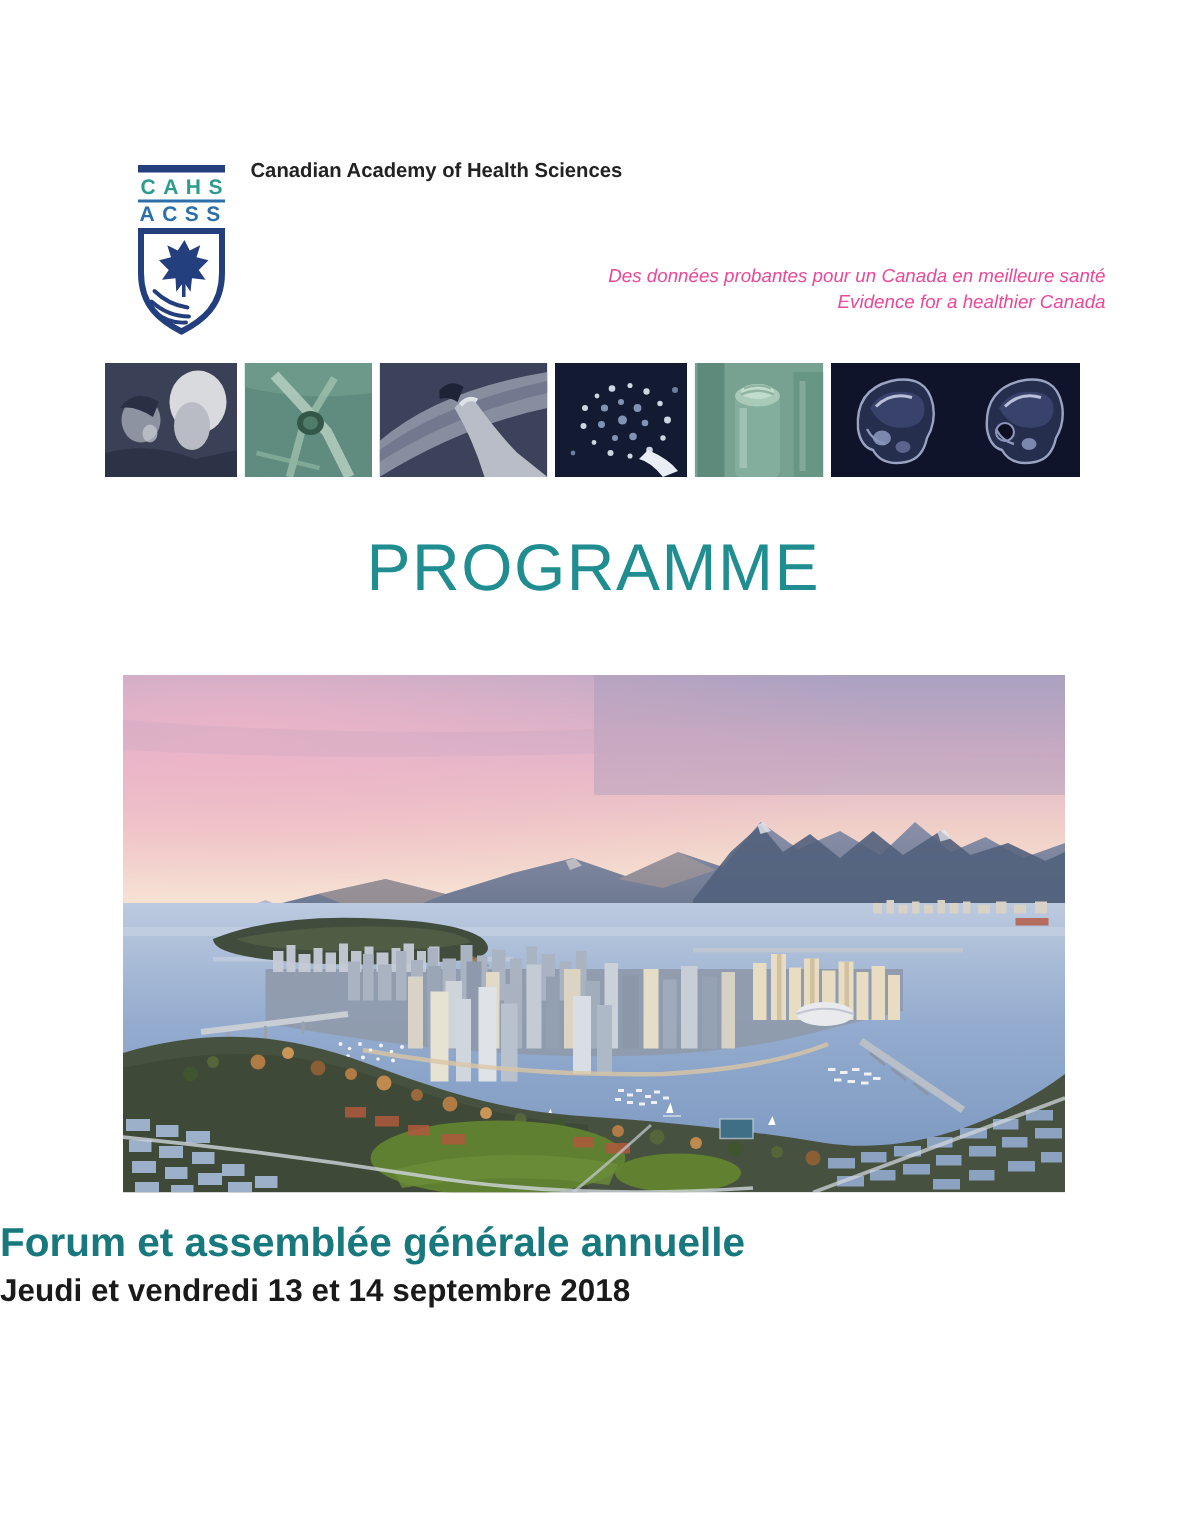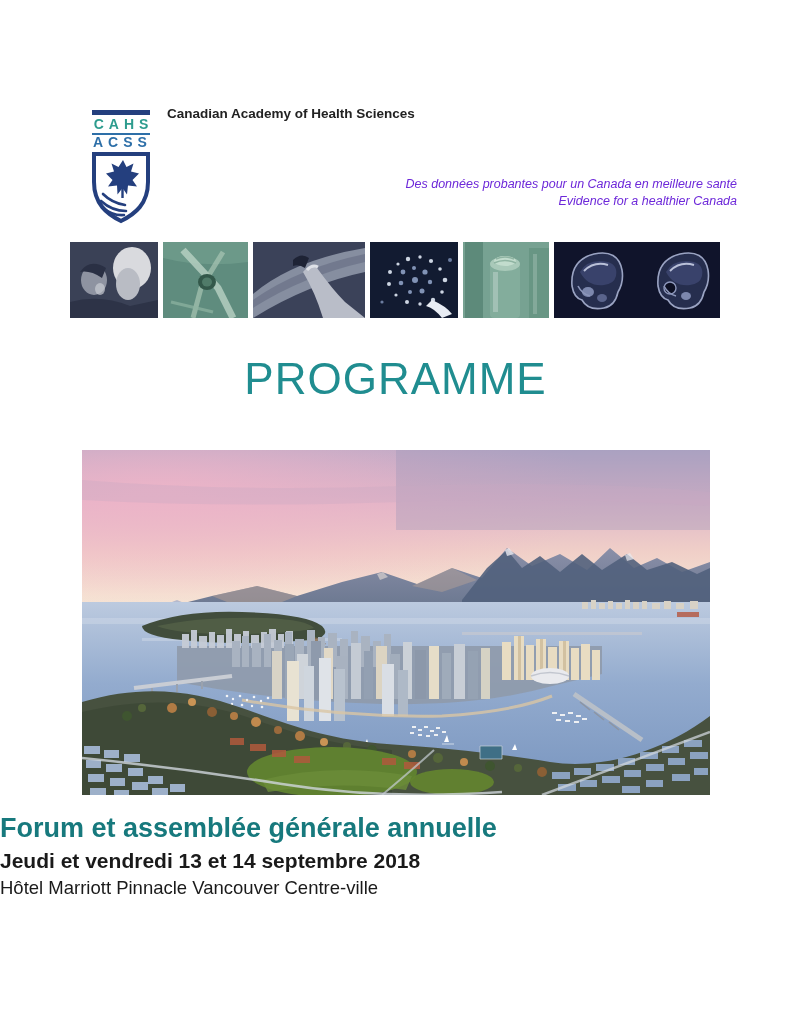--- a/index.html
+++ b/index.html
@@ -14,21 +14,21 @@
   .logo-acronym{font-weight:bold;font-size:14px;letter-spacing:5px;text-align:center;
     padding-left:5px;line-height:15px;}
   .logo-acronym.teal{color:#2d9c8e;}
   .logo-acronym.blue{color:#2d6fa8;border-top:2px solid #2d6fa8;margin:1px 4px 0 4px;padding-left:1px;}
   .logo-shield{display:block;margin:2px auto 0 auto;}
   
   .org-names{position:absolute;left:167px;top:104px;font-size:13.5px;font-weight:bold;
     line-height:19px;color:#222;}
   
   .tagline{position:absolute;right:54px;top:176px;text-align:right;font-style:italic;
-    font-size:12.5px;line-height:17px;color:#6d28d9;}
+    font-size:12.5px;line-height:17px;color:#ec4899;}
   
   .photo-strip{position:absolute;left:70px;top:242px;height:76px;display:flex;gap:5px;}
   .photo-strip .tile{height:76px;overflow:hidden;}
   .photo-strip svg{display:block;width:100%;height:100%;}
   
   .programme-title{position:absolute;left:0;top:354px;width:100%;text-align:center;
     font-size:44px;font-weight:400;letter-spacing:1px;color:#208d90;}
   
   .hero-photo{position:absolute;left:82px;top:450px;width:628px;height:345px;overflow:hidden;}
   .hero-photo svg{display:block;width:628px;height:345px;}
@@ -466,14 +466,13 @@
 
     <path d="M0,308 Q100,318 200,334 T420,342" stroke="#cfd6dc" stroke-width="2.5" fill="none" opacity="0.8"></path>
     <path d="M300,345 Q330,320 352,300" stroke="#c6cdd4" stroke-width="2" fill="none" opacity="0.7"></path>
     <path d="M460,345 L628,282" stroke="#cfd6dc" stroke-width="2.5" fill="none" opacity="0.75"></path>
   </svg>
 </div>
 
 <div class="event-block">
   <h2 class="event-heading">Forum et assemblée générale annuelle</h2>
   <div class="event-dates">Jeudi et vendredi 13 et 14 septembre 2018</div>
-  <div class="event-venue">Hôtel Marriott Pinnacle Vancouver Centre-ville</div>
 </div>
 
 </body></html>

